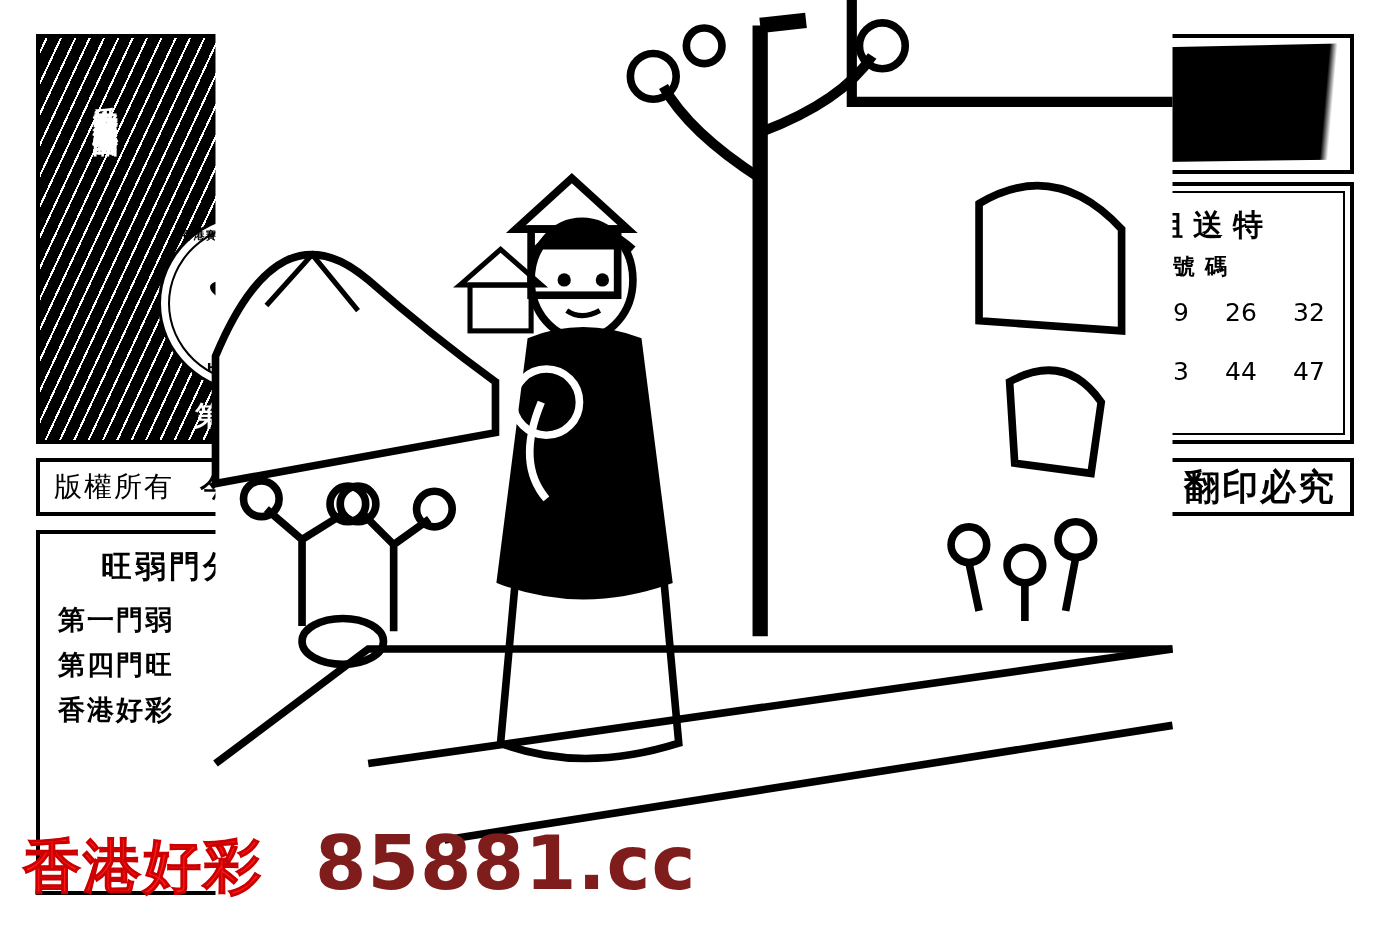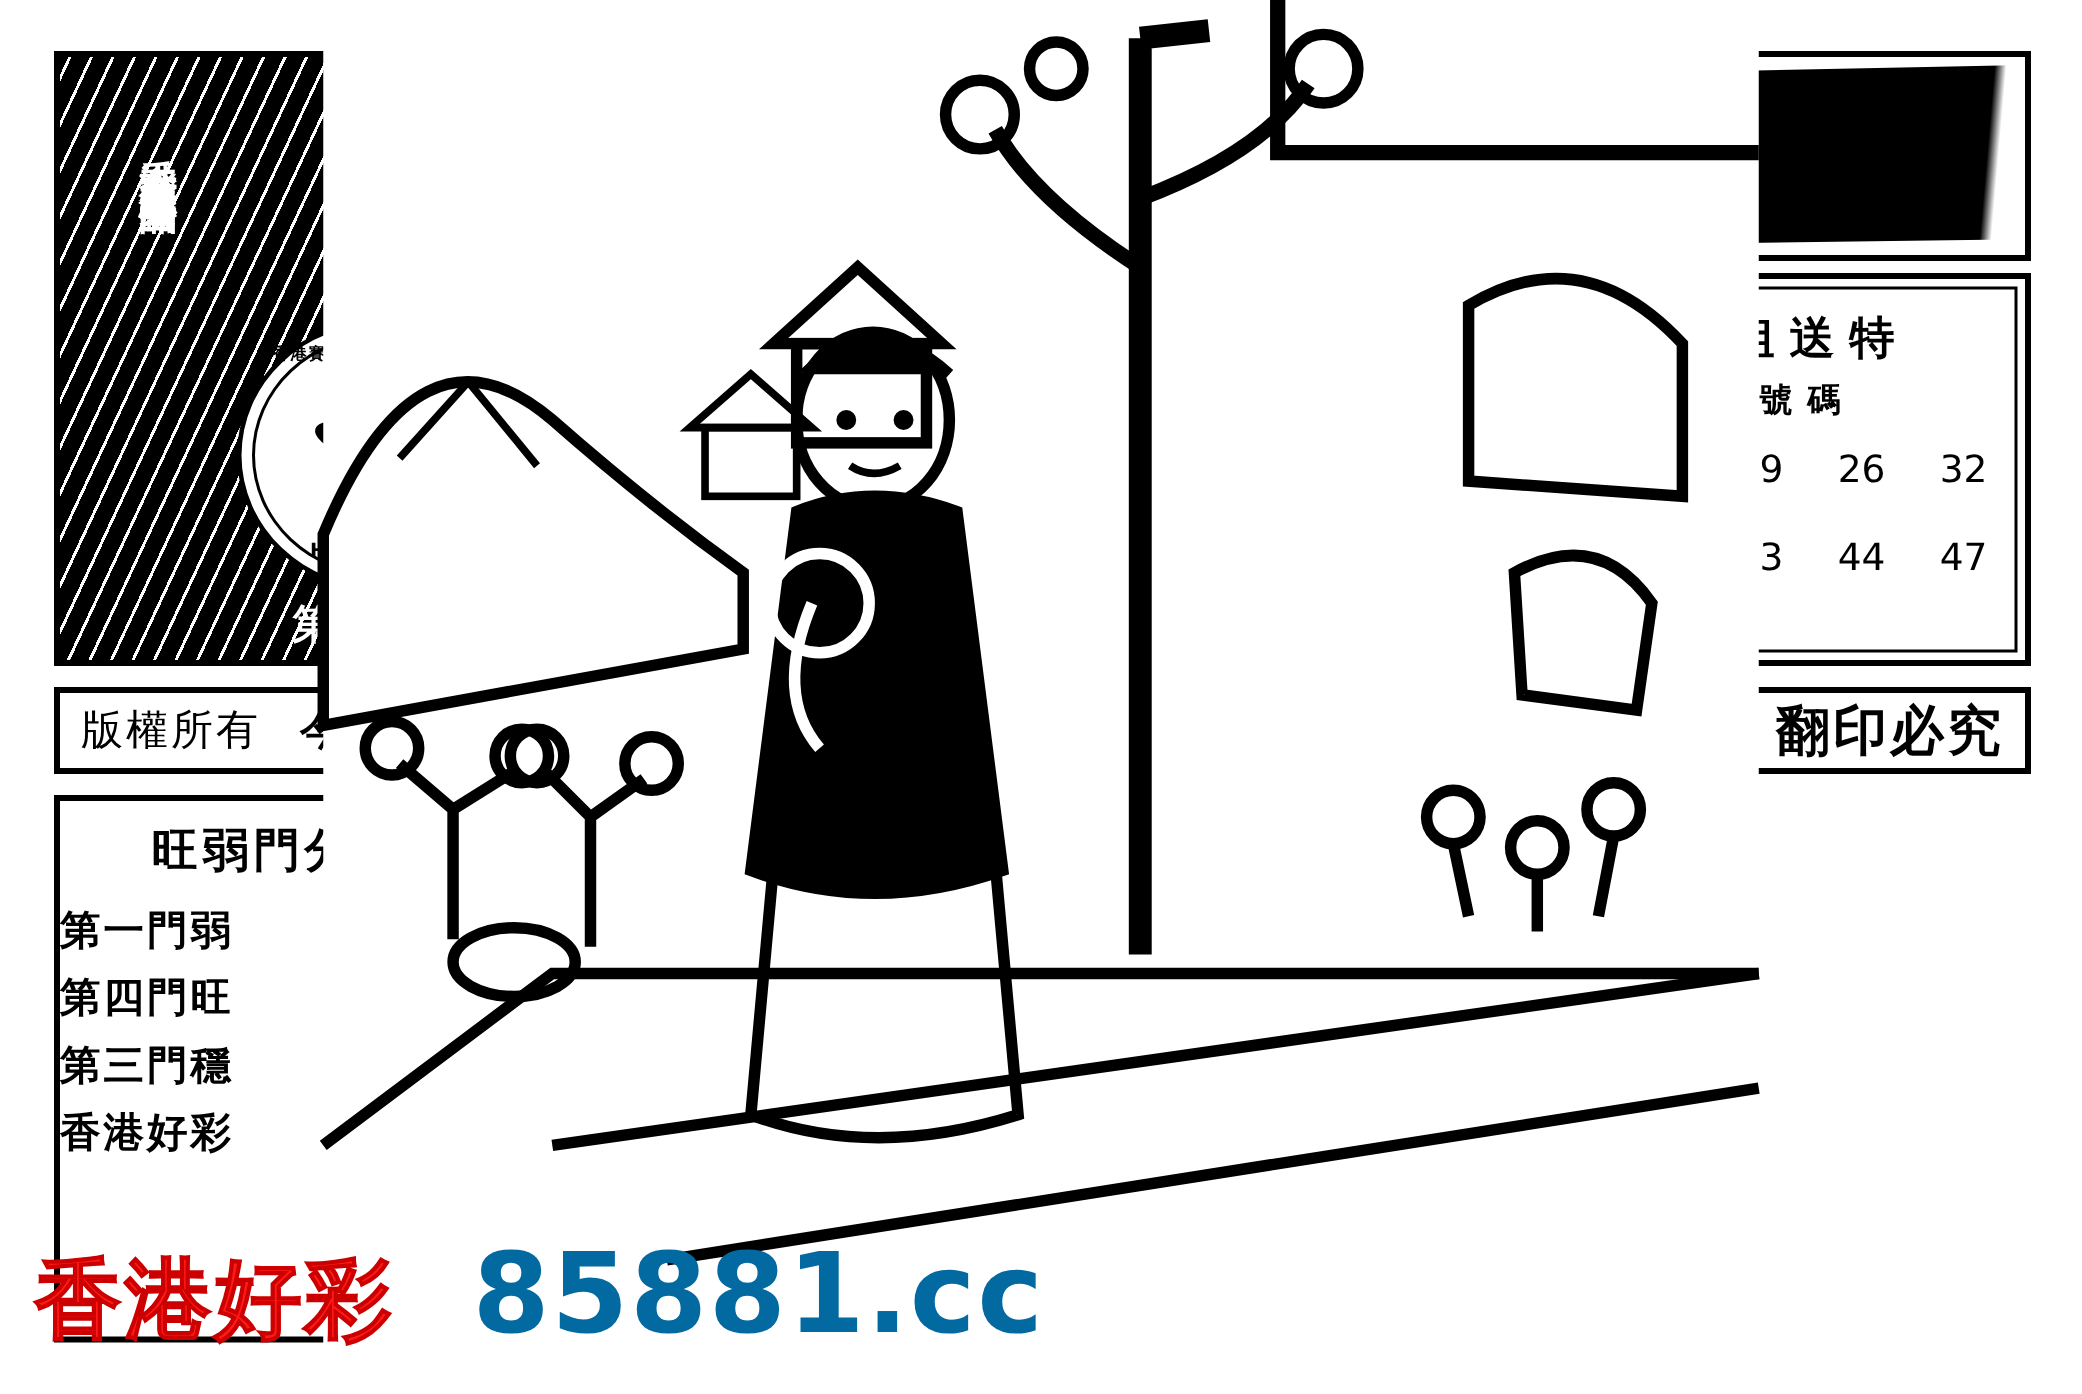--- a/index.html
+++ b/index.html
@@ -85,21 +85,21 @@
   #ban-left{font-size:28px;font-weight:normal;letter-spacing:2px;margin-left:14px;}
   #ban-mid{font-size:26px;font-weight:bold;margin-left:26px;letter-spacing:1px;}
   #ban-right{font-size:36px;font-weight:bold;margin-left:auto;margin-right:14px;letter-spacing:2px;}
 
   
   #analysis-box{left:36px;top:530px;width:300px;height:365px;border:4px solid #000;}
   #an-title{text-align:center;margin-top:12px;font-size:31px;font-weight:bold;letter-spacing:3px;
     font-family:"DejaVu Serif","Liberation Serif",serif;}
   #an-rows{margin-top:14px;}
   #an-rows .row{display:flex;align-items:baseline;font-size:27px;font-weight:bold;height:45px;
-    font-family:"DejaVu Serif","Liberation Serif",serif;letter-spacing:2px;}
+    font-family:"DejaVu Serif","Liberation Serif",serif;padding-left:18px;letter-spacing:2px;}
   #an-rows .num{margin-left:auto;margin-right:26px;font-family:"DejaVu Sans","Liberation Sans",sans-serif;font-size:29px;}
 
   
   #poem-box{left:348px;top:530px;width:276px;height:365px;border:4px solid #000;}
   #poem-cols{position:absolute;left:4px;top:6px;height:290px;display:flex;flex-direction:row-reverse;gap:2px;}
   #poem-cols .col{writing-mode:vertical-rl;text-orientation:upright;font-size:22px;font-weight:bold;
     font-family:"DejaVu Serif","Liberation Serif",serif;line-height:1.12;letter-spacing:1px;}
   #poem-supply{position:absolute;left:8px;bottom:52px;font-size:21px;font-weight:bold;
     font-family:"DejaVu Serif","Liberation Serif",serif;writing-mode:vertical-rl;text-orientation:upright;height:84px;}
   #poem-nums{position:absolute;left:6px;bottom:8px;width:176px;height:38px;border:3px solid #000;
@@ -117,21 +117,21 @@
     font-family:"DejaVu Serif","Liberation Serif",serif;letter-spacing:2px;}
 
   
   #illus-box{left:978px;top:530px;width:376px;height:365px;border:0;}
   #illus-frame{position:absolute;left:0;top:0;width:100%;height:100%;}
 
   
   #watermark{position:absolute;left:15px;top:818px;width:880px;height:100px;pointer-events:none;}
   #wm-cn{position:absolute;left:8px;top:10px;font-size:58px;font-weight:bold;color:#ff1a1a;
     font-family:"DejaVu Serif","Liberation Serif",serif;letter-spacing:2px;-webkit-text-stroke:1px #c00;}
-  #wm-num{position:absolute;left:300px;top:2px;font-size:74px;font-weight:bold;color:#0369a1;
+  #wm-num{position:absolute;left:300px;top:2px;font-size:74px;font-weight:bold;color:#7f1d1d;
     font-family:"DejaVu Sans","Liberation Sans",sans-serif;letter-spacing:1px;}
 </style>
 </head>
 <body>
 
 <div class="page">
 
   <div class="box" id="photo-panel">
     <div id="photo-noise"></div>
     <div id="photo-person"></div>
@@ -225,24 +225,20 @@
     <div id="an-rows">
       <div class="row">
         <span>第一門弱</span>
         <span class="num">10</span>
       </div>
       <div class="row">
         <span>第四門旺</span>
         <span class="num">14</span>
       </div>
       <div class="row">
-        <span>第三門穩</span>
-        <span class="num">27</span>
-      </div>
-      <div class="row">
         <span>香港好彩</span>
         <span class="num">42</span>
       </div>
     </div>
   </div>
 
   <div class="box" id="poem-box">
     <div id="poem-cols">
       <div class="col" style="font-size:26px">今期持碼</div>
       <div class="col">夜宴春秋萬叢綠，</div>

